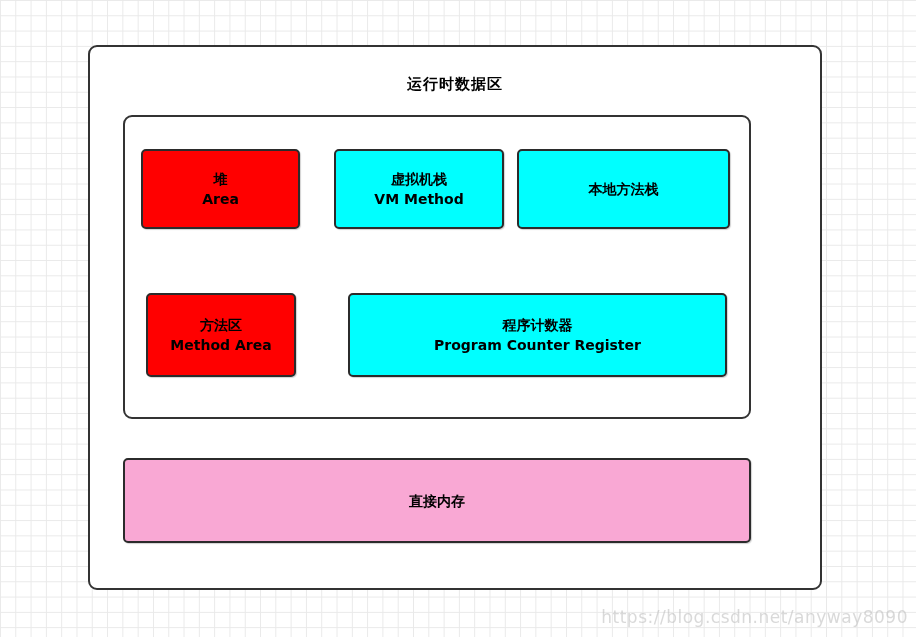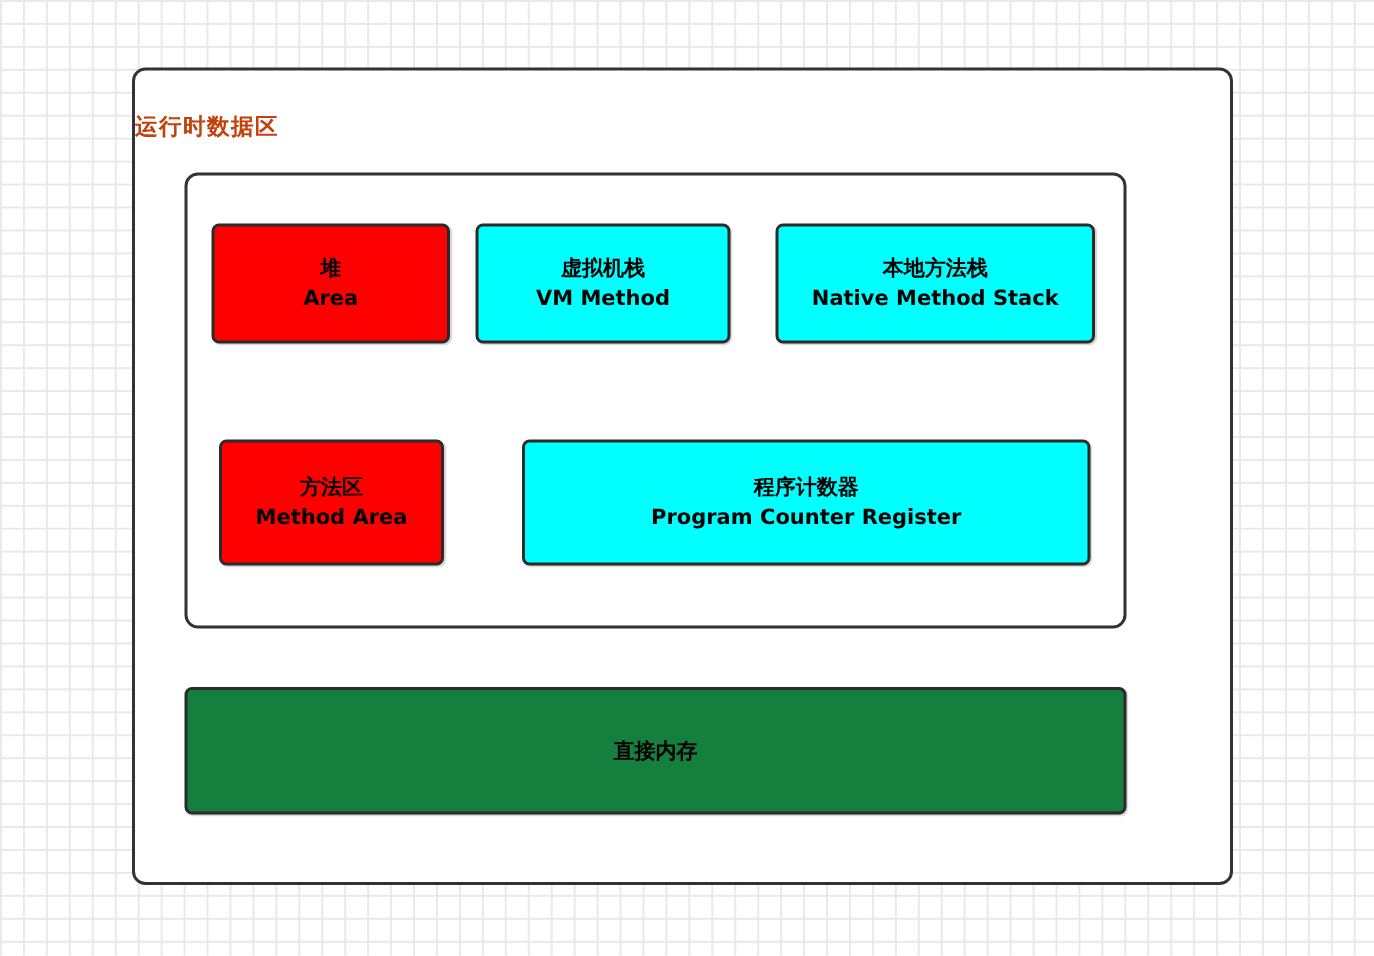--- a/index.html
+++ b/index.html
@@ -23,23 +23,24 @@
     left: 88px; top: 45px;
     width: 730px; height: 541px;
     background: #ffffff;
     border: 2px solid #333333;
     border-radius: 9px;
   }
   .diagram-title {
     position: absolute;
     left: 0; top: 28px;
     width: 100%;
+    text-align: center;
     font-size: 15px;
     font-weight: bold;
-    color: #c2410c;
+    color: #000000;
     letter-spacing: 1px;
   }
   .inner-group {
     position: absolute;
     left: 33px; top: 68px;
     width: 624px; height: 300px;
     border: 2px solid #333333;
     border-radius: 9px;
     background: #ffffff;
   }
@@ -53,25 +54,25 @@
     justify-content: center;
     text-align: center;
     font-size: 14px;
     font-weight: bold;
     color: #000000;
     line-height: 20px;
     box-shadow: 1px 1px 1px rgba(0,0,0,0.18);
   }
   .fill-red   { background: #ff0000; }
   .fill-cyan  { background: #00ffff; }
-  .fill-green { background: #15803d; text-align: right; }
+  .fill-green { background: #f9a8d4; text-align: right; }
 
   
   .b-heap          { left: 51px;  top: 102px; width: 155px; height: 76px; }
-  .b-vm-stack      { left: 227px; top: 102px; width: 166px; height: 76px; }
+  .b-vm-stack      { left: 244px; top: 102px; width: 166px; height: 76px; }
   .b-native-stack  { left: 427px; top: 102px; width: 209px; height: 76px; text-align: center; }
   .b-method-area   { left: 56px;  top: 246px; width: 146px; height: 80px; }
   .b-pc-register   { left: 258px; top: 246px; width: 375px; height: 80px; }
   .b-direct-memory { left: 33px;  top: 411px; width: 624px; height: 81px; }
 
   .watermark {
     position: absolute;
     right: 8px;
     bottom: 10px;
     font-size: 17px;
@@ -96,33 +97,33 @@
       <span>Area</span>
     </div>
 
     <div class="node fill-cyan b-vm-stack">
       <span>虚拟机栈</span>
       <span>VM Method</span>
     </div>
 
     <div class="node fill-cyan b-native-stack">
       <span>本地方法栈</span>
-      <span>Native Method Stack</span>
     </div>
 
     <div class="node fill-cyan b-pc-register">
       <span>程序计数器</span>
       <span>Program Counter Register</span>
     </div>
 
     <div class="node fill-red b-method-area">
       <span>方法区</span>
       <span>Method Area</span>
     </div>
 
     <div class="node fill-green b-direct-memory">
       <span>直接内存</span>
     </div>
 
   </div>
 
+  <div class="watermark">https://blog.csdn.net/anyway8090</div>
 
 </div>
 
 </body></html>

